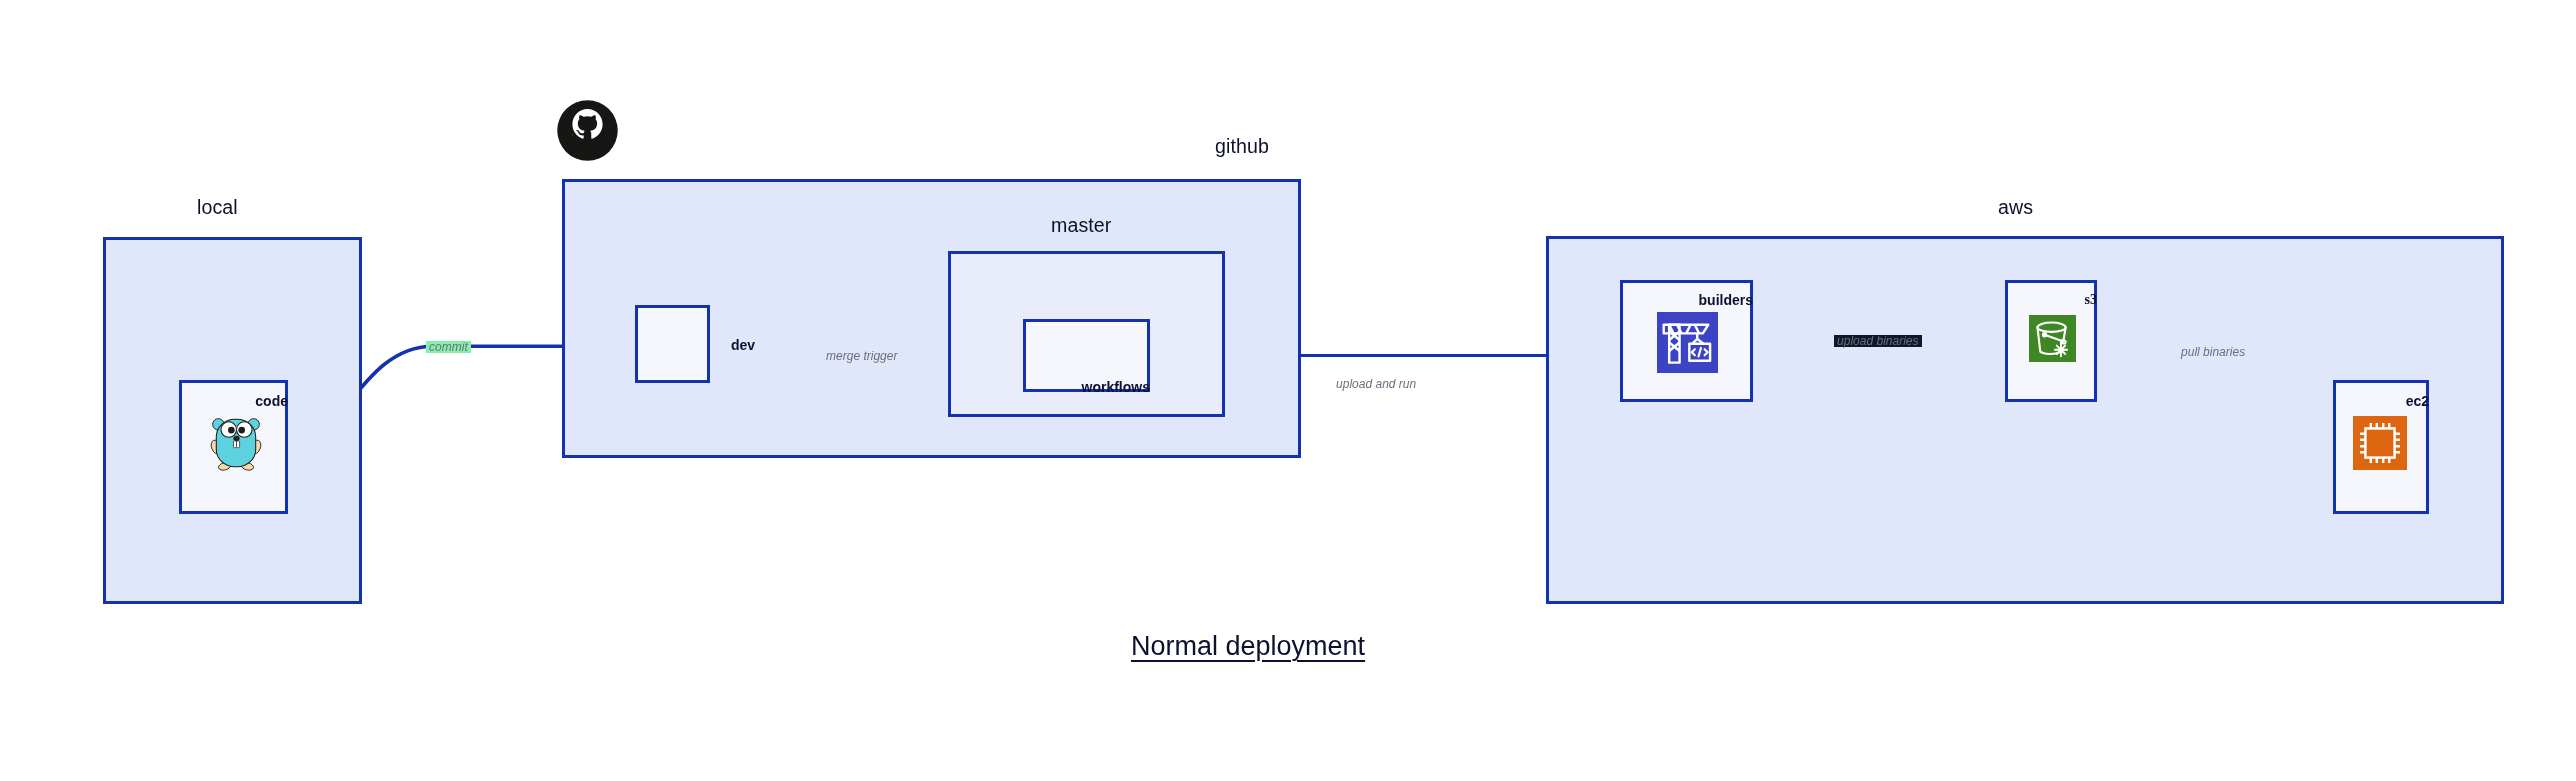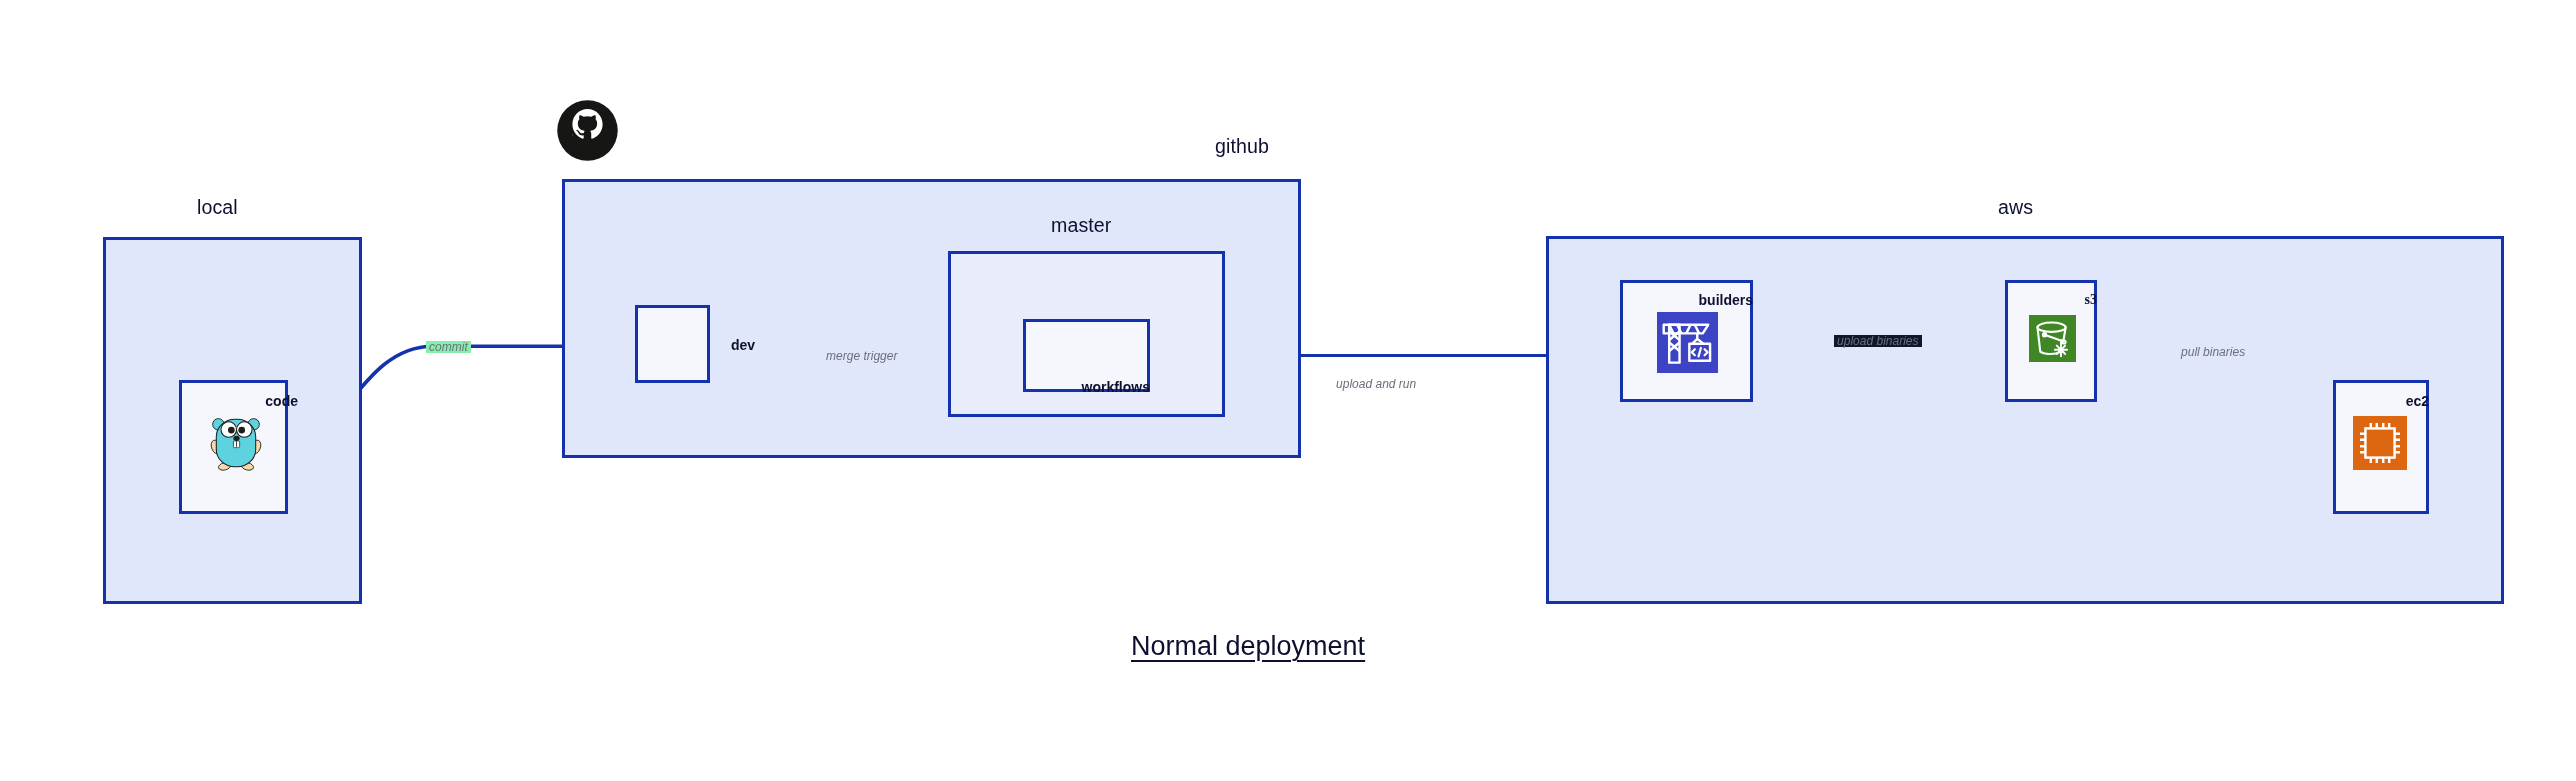--- a/index.html
+++ b/index.html
@@ -114,21 +114,21 @@
     <path d="M3400,662 L3890,662" fill="none" stroke="#1432ad" stroke-width="6" marker-end="url(#arrowhead)"></path>
 
     <path d="M4072,662 C4190,662 4230,690 4300,730 C4380,776 4460,800 4528,790" fill="none" stroke="#1432ad" stroke-width="7" marker-end="url(#arrowhead)"></path>
     <path d="M4072,662 C4190,660 4240,672 4300,700" fill="none" stroke="#1432ad" stroke-width="7"></path>
   </svg>
 
   <div class="abs group-box" style="left:103px; top:237px; width:259px; height:367px;"></div>
   <div class="group-label" style="left:197px; top:198px;">local</div>
 
   <div class="abs node-box white" style="left:179px; top:380px; width:109px; height:134px;"></div>
-  <div class="node-label" style="left:189px; top:394px; width:109px;">code</div>
+  <div class="node-label" style="left:179px; top:394px; width:109px;">code</div>
 
   <div class="icon-box" style="left:209px; top:415px; width:54px; height:56px;">
     <svg viewBox="0 0 104 108" width="54" height="56" xmlns="http://www.w3.org/2000/svg">
 
       <ellipse cx="14" cy="62" rx="9" ry="14" fill="#f7d9a8" stroke="#1d1d1d" stroke-width="1.6" transform="rotate(-22 14 62)"></ellipse>
       <ellipse cx="90" cy="62" rx="9" ry="14" fill="#f7d9a8" stroke="#1d1d1d" stroke-width="1.6" transform="rotate(22 90 62)"></ellipse>
 
       <ellipse cx="30" cy="99" rx="12" ry="7" fill="#f7d9a8" stroke="#1d1d1d" stroke-width="1.6" transform="rotate(-14 30 99)"></ellipse>
       <ellipse cx="74" cy="99" rx="12" ry="7" fill="#f7d9a8" stroke="#1d1d1d" stroke-width="1.6" transform="rotate(14 74 99)"></ellipse>
 

